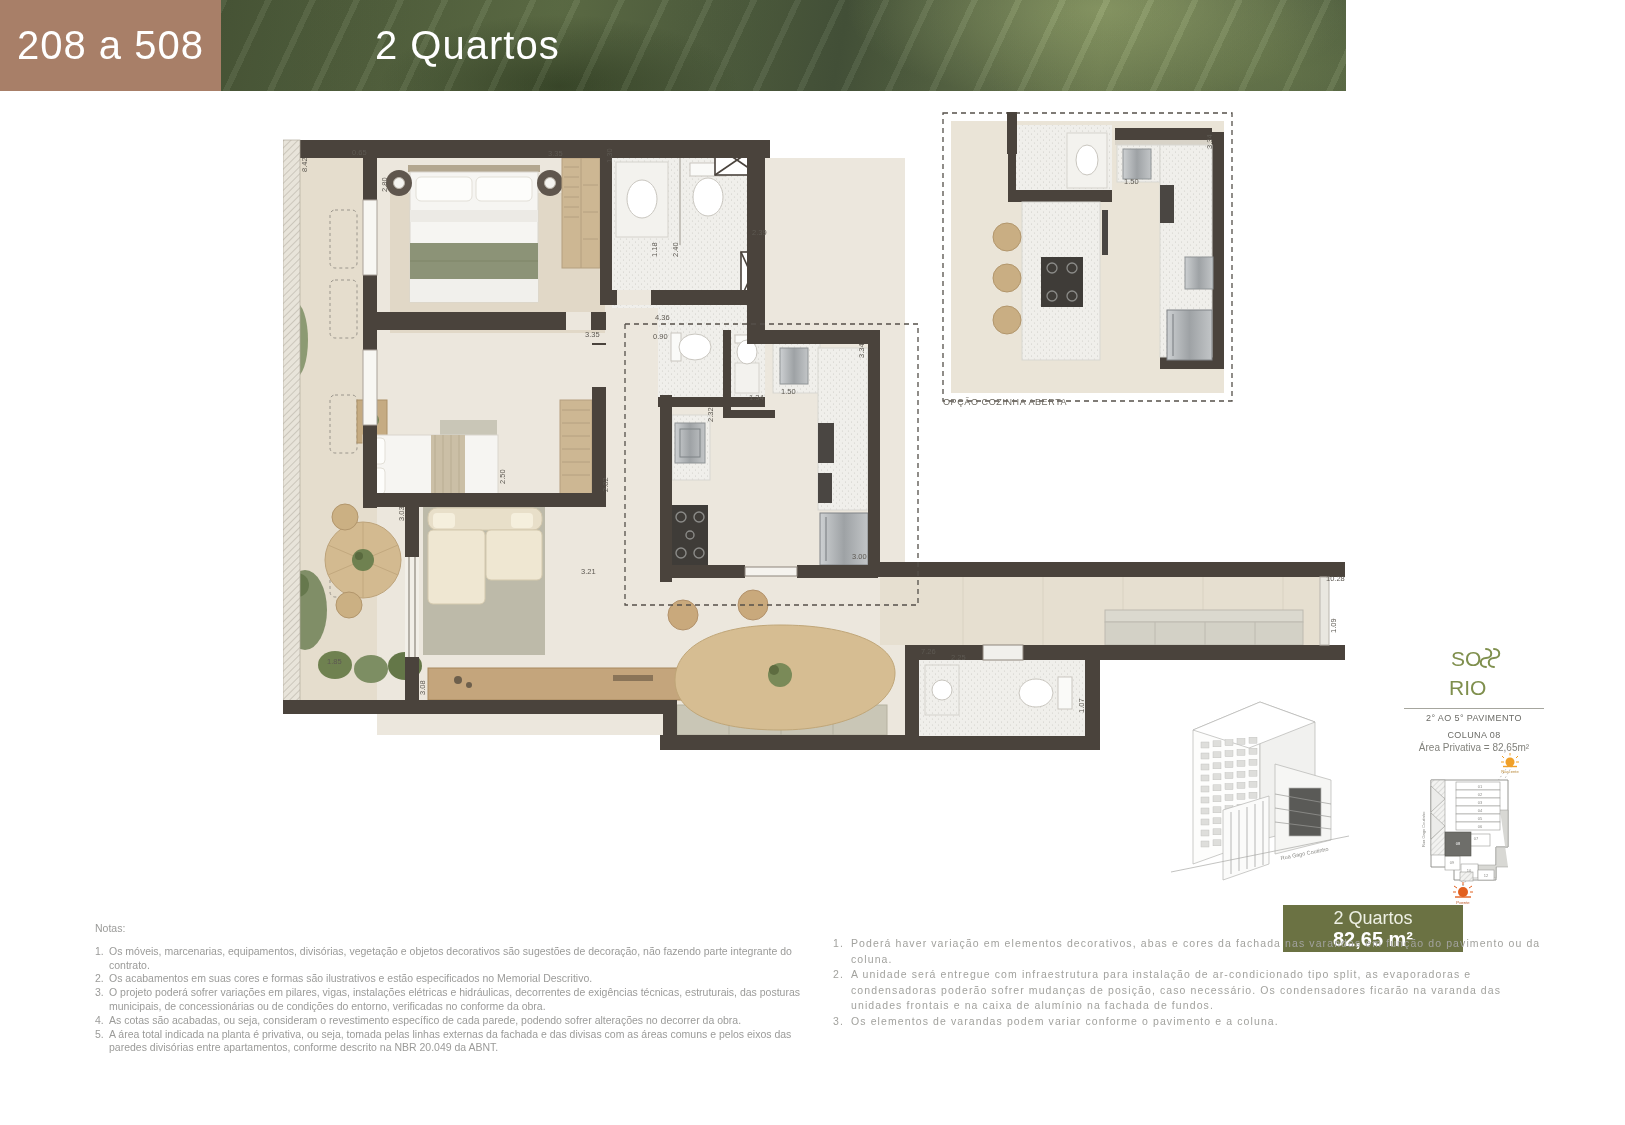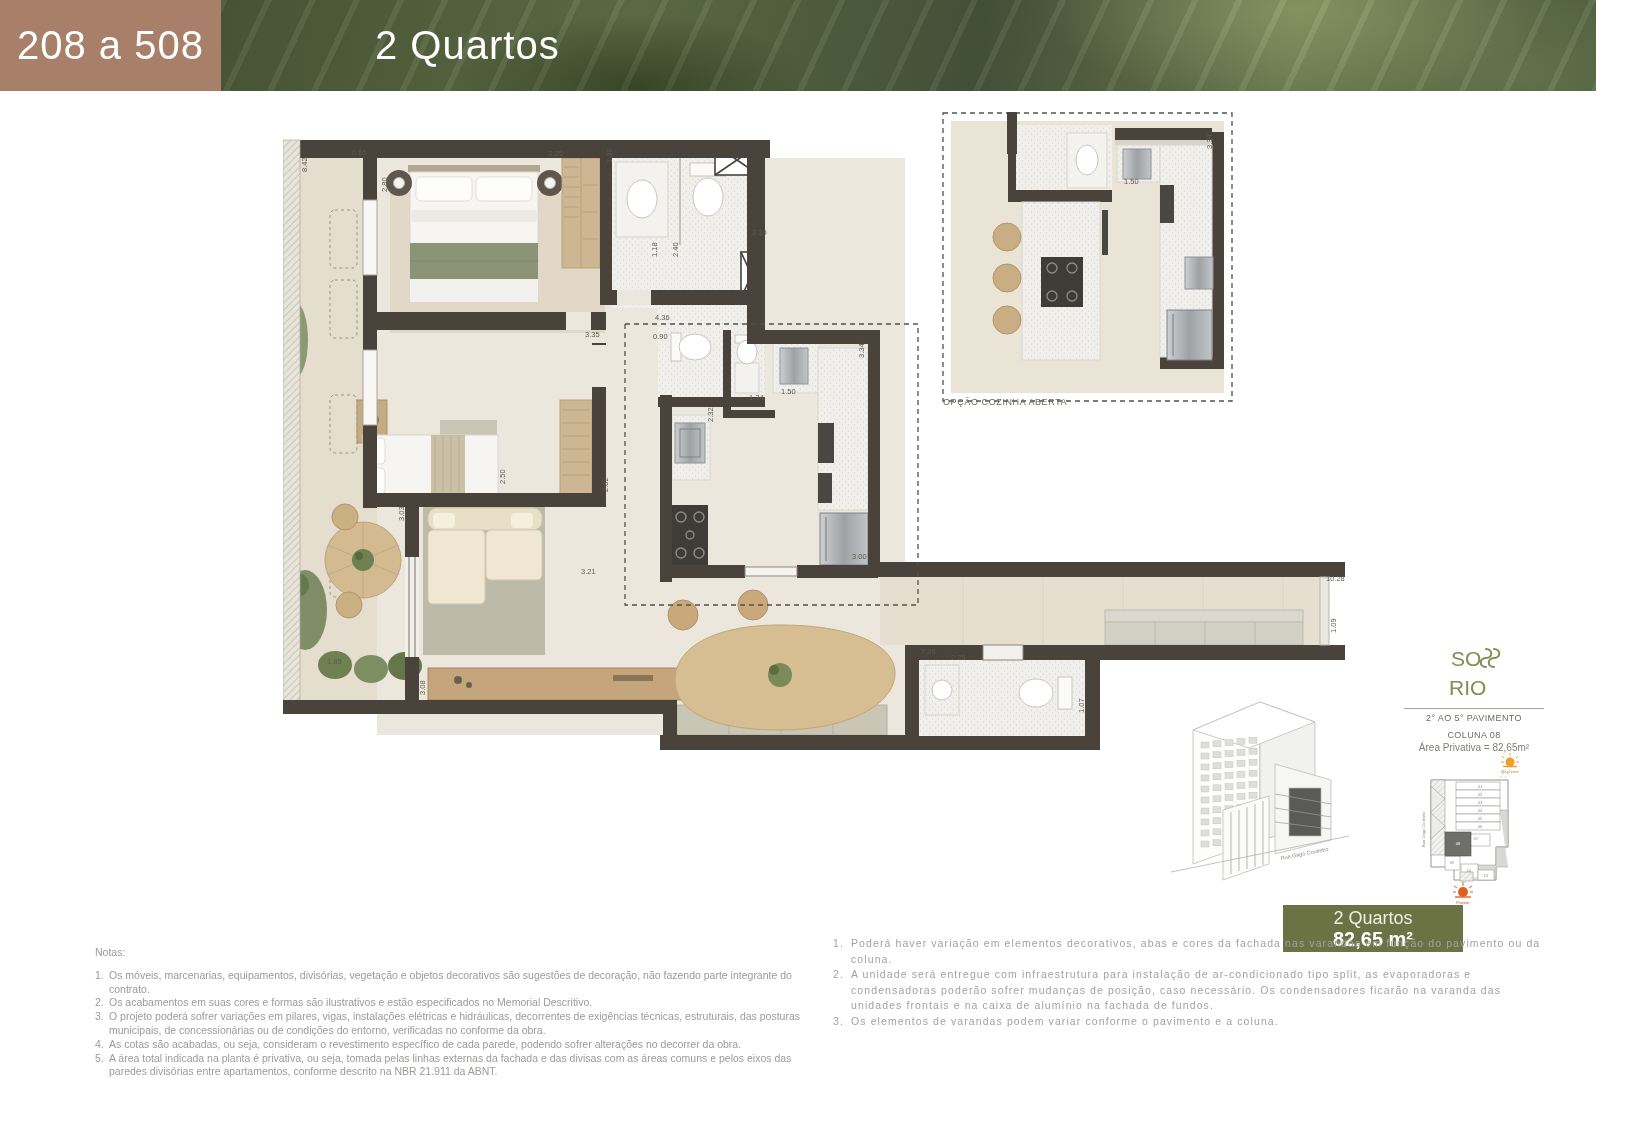--- a/index.html
+++ b/index.html
@@ -2,21 +2,21 @@
 <html><head>
 <meta charset="utf-8">
 <style>
   html,body{margin:0;padding:0;}
   body{
     width:1625px;height:1125px;position:relative;overflow:hidden;
     background:#ffffff;font-family:"Liberation Sans",sans-serif;
     -webkit-font-smoothing:antialiased;
   }
   
-  .header{position:absolute;left:0;top:0;width:1596px;height:91px;display:flex;text-align:right;}
+  .header{position:absolute;left:0;top:0;width:1346px;height:91px;display:flex;text-align:right;}
   .header-brown{
     width:221px;height:91px;background:#a87f68;color:#fff;
     display:flex;align-items:center;justify-content:center;
     font-size:40px;letter-spacing:1px;font-weight:400;
   }
   .header-leaf{
     position:relative;flex:1;height:91px;color:#fff;display:flex;align-items:center;
     font-size:40px;letter-spacing:1px;
     background:
       radial-gradient(ellipse 420px 160px at 78% 10%, rgba(164,180,120,.55) 0%, rgba(164,180,120,0) 60%),
@@ -50,21 +50,21 @@
   .badge{
     position:absolute;left:1283px;top:905px;width:180px;height:47px;
     background:#6b7243;color:#fff;text-align:center;
     display:flex;flex-direction:column;justify-content:center;gap:0;
   }
   .badge .b1{font-size:18px;font-weight:400;line-height:20px;color:#eef0e4;}
   .badge .b2{font-size:20px;font-weight:700;line-height:22px;text-align:center;}
 
   
   .notes-left{position:absolute;left:95px;top:922px;width:706px;color:#9b9b99;font-size:10.5px;line-height:13.8px;}
-  .notes-left .notes-title{margin-bottom:9px;margin-top:24px;}
+  .notes-left .notes-title{margin-bottom:9px;}
   .note-row{display:flex;}
   .note-num{flex:0 0 14px;}
   .note-text{flex:1;}
   .notes-right{position:absolute;left:833px;top:936px;width:712px;color:#a2a29e;font-size:10.5px;line-height:15.5px;letter-spacing:1.1px;}
   .notes-right .note-num{flex:0 0 18px;}
 </style>
 </head>
 <body>
 
 <div class="header">
@@ -593,21 +593,21 @@
       <div class="note-row">
         <span class="note-num">3.</span>
         <span class="note-text">O projeto poderá sofrer variações em pilares, vigas, instalações elétricas e hidráulicas, decorrentes de exigências técnicas, estruturais, das posturas municipais, de concessionárias ou de condições do entorno, verificadas no conforme da obra.</span>
       </div>
       <div class="note-row">
         <span class="note-num">4.</span>
         <span class="note-text">As cotas são acabadas, ou seja, consideram o revestimento específico de cada parede, podendo sofrer alterações no decorrer da obra.</span>
       </div>
       <div class="note-row">
         <span class="note-num">5.</span>
-        <span class="note-text">A área total indicada na planta é privativa, ou seja, tomada pelas linhas externas da fachada e das divisas com as áreas comuns e pelos eixos das paredes divisórias entre apartamentos, conforme descrito na NBR 21.911 da ABNT.</span>
+        <span class="note-text">A área total indicada na planta é privativa, ou seja, tomada pelas linhas externas da fachada e das divisas com as áreas comuns e pelos eixos das paredes divisórias entre apartamentos, conforme descrito na NBR 20.049 da ABNT.</span>
       </div>
     </div>
 </div>
 
 <div class="notes-right">
   <div>
       <div class="note-row">
         <span class="note-num">1.</span>
         <span class="note-text">Poderá haver variação em elementos decorativos, abas e cores da fachada nas varandas em função do pavimento ou da coluna.</span>
       </div>

